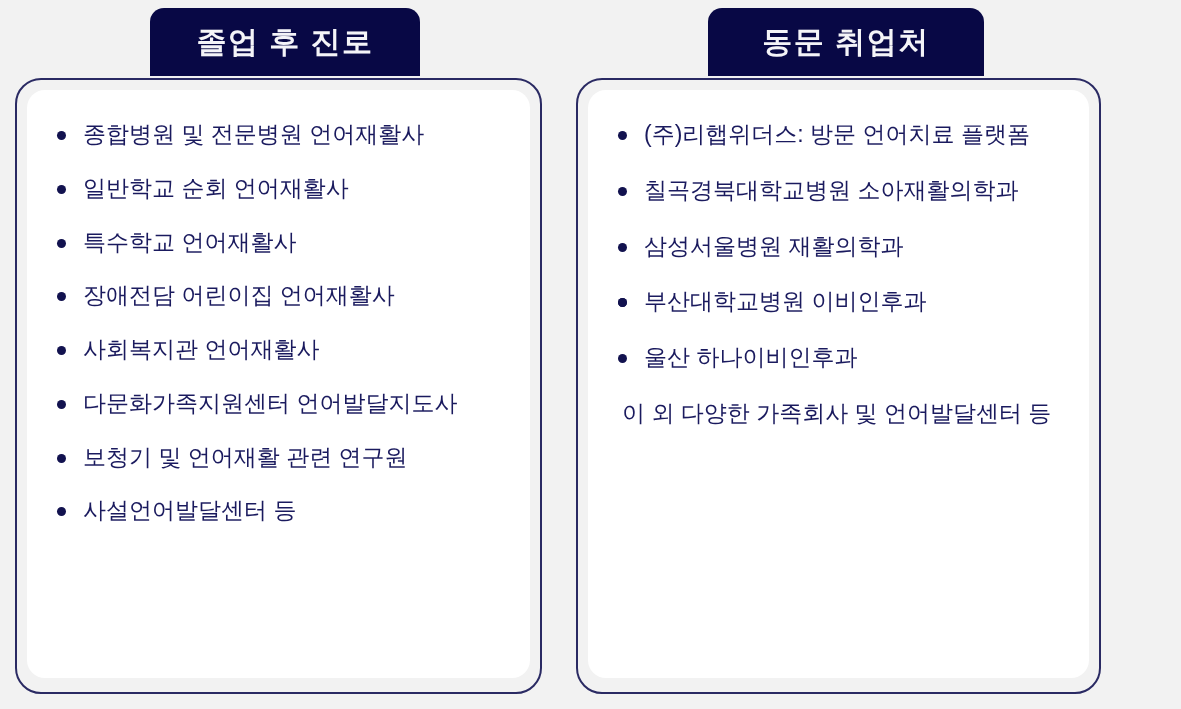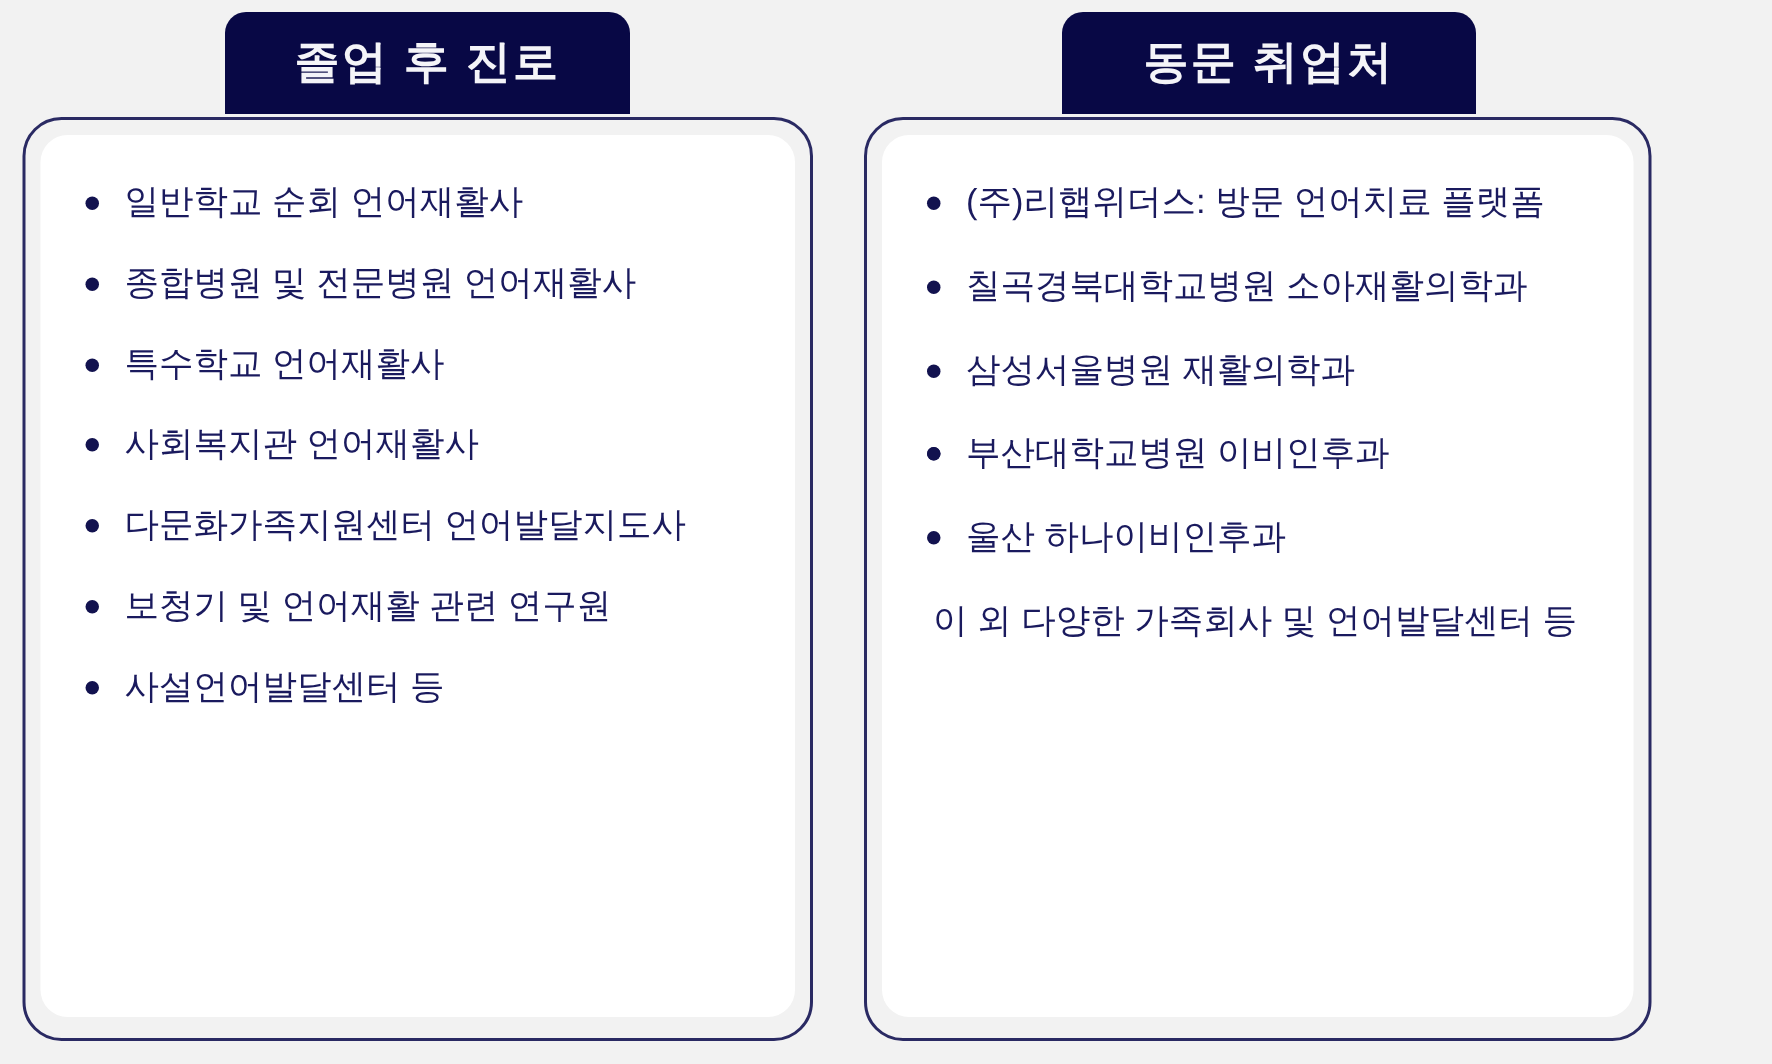--- a/index.html
+++ b/index.html
@@ -130,29 +130,33 @@
 
     <div class="panel-header">
       <span class="panel-header-title">졸업 후 진로</span>
     </div>
 
     <div class="panel-card">
       <div class="panel-inner">
         <ul class="item-list">
           <li>
             <span class="bullet"></span>
+            <span>종합병원 및 전문병원 언어재활사</span>
+          </li>
+          <li>
+            <span class="bullet"></span>
             <span>일반학교 순회 언어재활사</span>
           </li>
           <li>
             <span class="bullet"></span>
-            <span>종합병원 및 전문병원 언어재활사</span>
-          </li>
-          <li>
-            <span class="bullet"></span>
             <span>특수학교 언어재활사</span>
+          </li>
+          <li>
+            <span class="bullet"></span>
+            <span>장애전담 어린이집 언어재활사</span>
           </li>
           <li>
             <span class="bullet"></span>
             <span>사회복지관 언어재활사</span>
           </li>
           <li>
             <span class="bullet"></span>
             <span>다문화가족지원센터 언어발달지도사</span>
           </li>
           <li>

